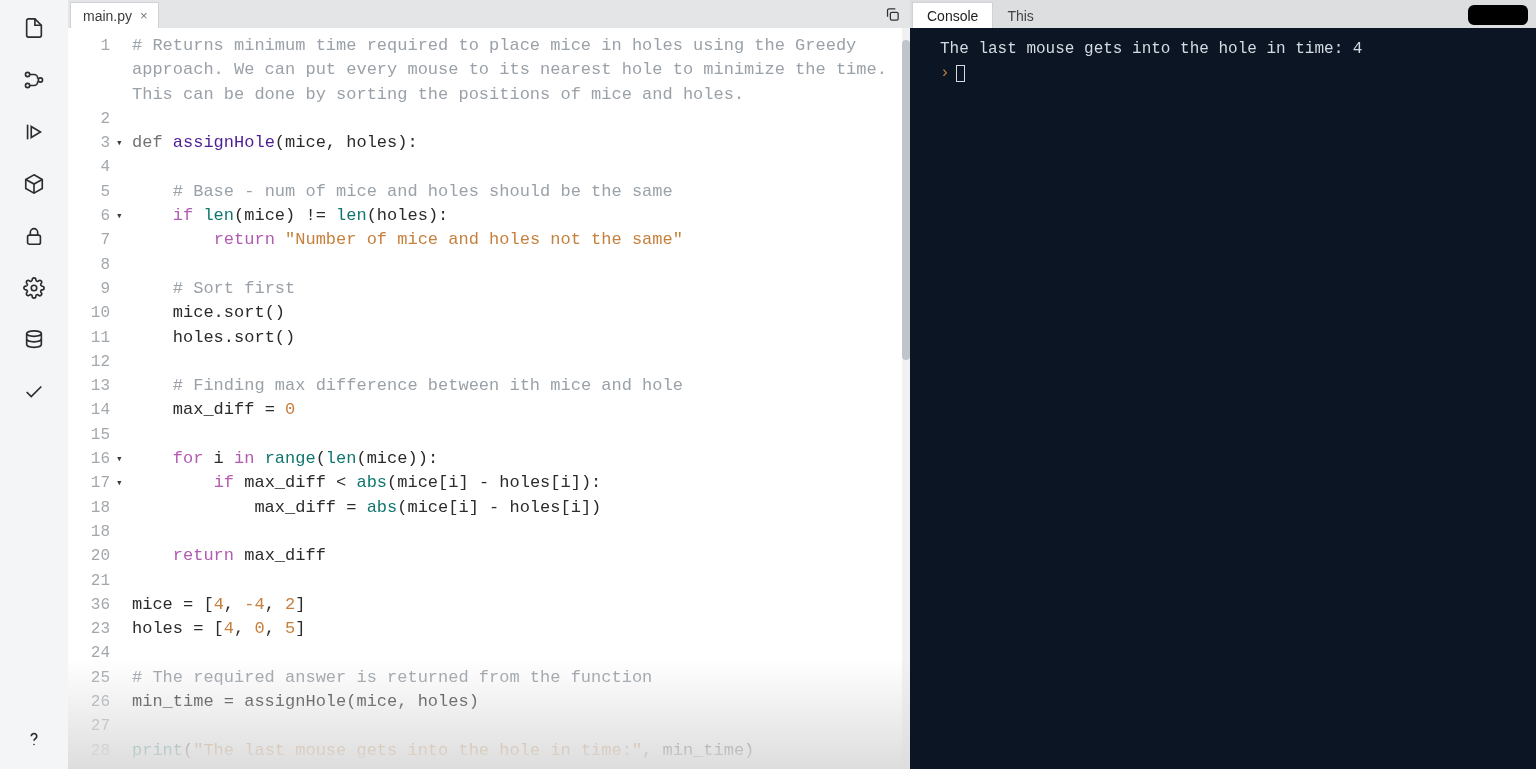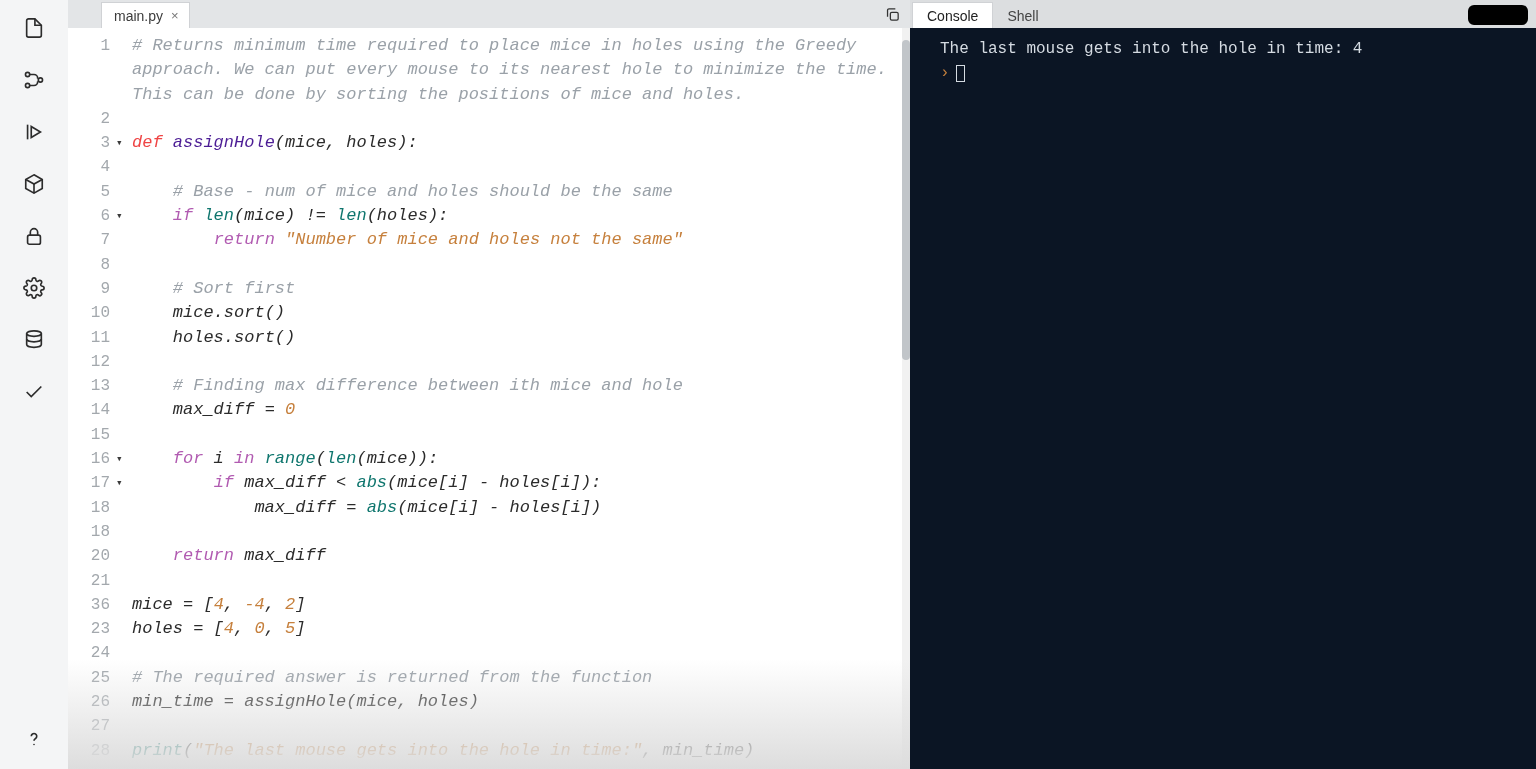--- a/index.html
+++ b/index.html
@@ -52,21 +52,20 @@
     gap:8px;
     height:26px;
     padding:0 10px 0 12px;
     background:#fff;
     border-top:1px solid #d0d2d5;
     border-left:1px solid #d0d2d5;
     border-right:1px solid #d0d2d5;
     font-size:14px;
     color:#3c3c3c;
     cursor:pointer;
-    margin-left:31px;
   }
   .tab .close{font-size:13px;color:#777;}
   .tabbar .grow{flex:1}
   .tabbar .copy-ic{width:24px;height:24px;display:flex;align-items:center;justify-content:center;margin-bottom:2px;color:#444;cursor:pointer}
   .tabbar .copy-ic svg{width:17px;height:17px;stroke:#333;fill:none;stroke-width:1.8}
   
   .editor{
     flex:1;
     background:#fff;
     display:flex;
@@ -95,25 +94,24 @@
     width:10px;padding-top:6px;
     font-size:11px;color:#3b3b3b;
     user-select:none;
   }
   .foldcol div{height:24.3px;line-height:24.3px;text-align:left}
   .code{
     flex:1;
     padding:6px 0 6px 6px;
     white-space:pre;
     color:#2b2b2b;
-    font-style:italic;
   }
   .code .row{height:24.3px;}
   .tok-comment{color:#9aa1a8}
-  .tok-kw{color:#ef4444}
+  .tok-kw{color:#737373}
   .tok-def{color:#4c1d95}
   .tok-ctrl{color:#b15bb1}
   .tok-str{color:#c6803d}
   .tok-num{color:#c6803d}
   .tok-builtin{color:#0f766e}
   .scrollbar{
     width:8px;background:#f1f1f1;position:relative;
   }
   .scrollbar .thumb{
     position:absolute;left:0;right:0;top:12px;height:320px;background:#c1c5c9;border-radius:4px;
@@ -309,21 +307,21 @@
     <div class="fade"></div>
   </div>
 </div>
 
 <div class="right">
   <div class="ctabbar">
     <div class="ctab active">
       <span>Console</span>
     </div>
     <div class="ctab">
-      <span>Shell</span>
+      <span>This</span>
     </div>
     <div class="grow"></div>
     <div class="run-btn"></div>
   </div>
   <div class="console">
     <div>The last mouse gets into the hole in time: 4</div>
     <div class="prompt-row">
       <span class="prompt-char">›</span>
       <span class="cursor"></span>
     </div>

